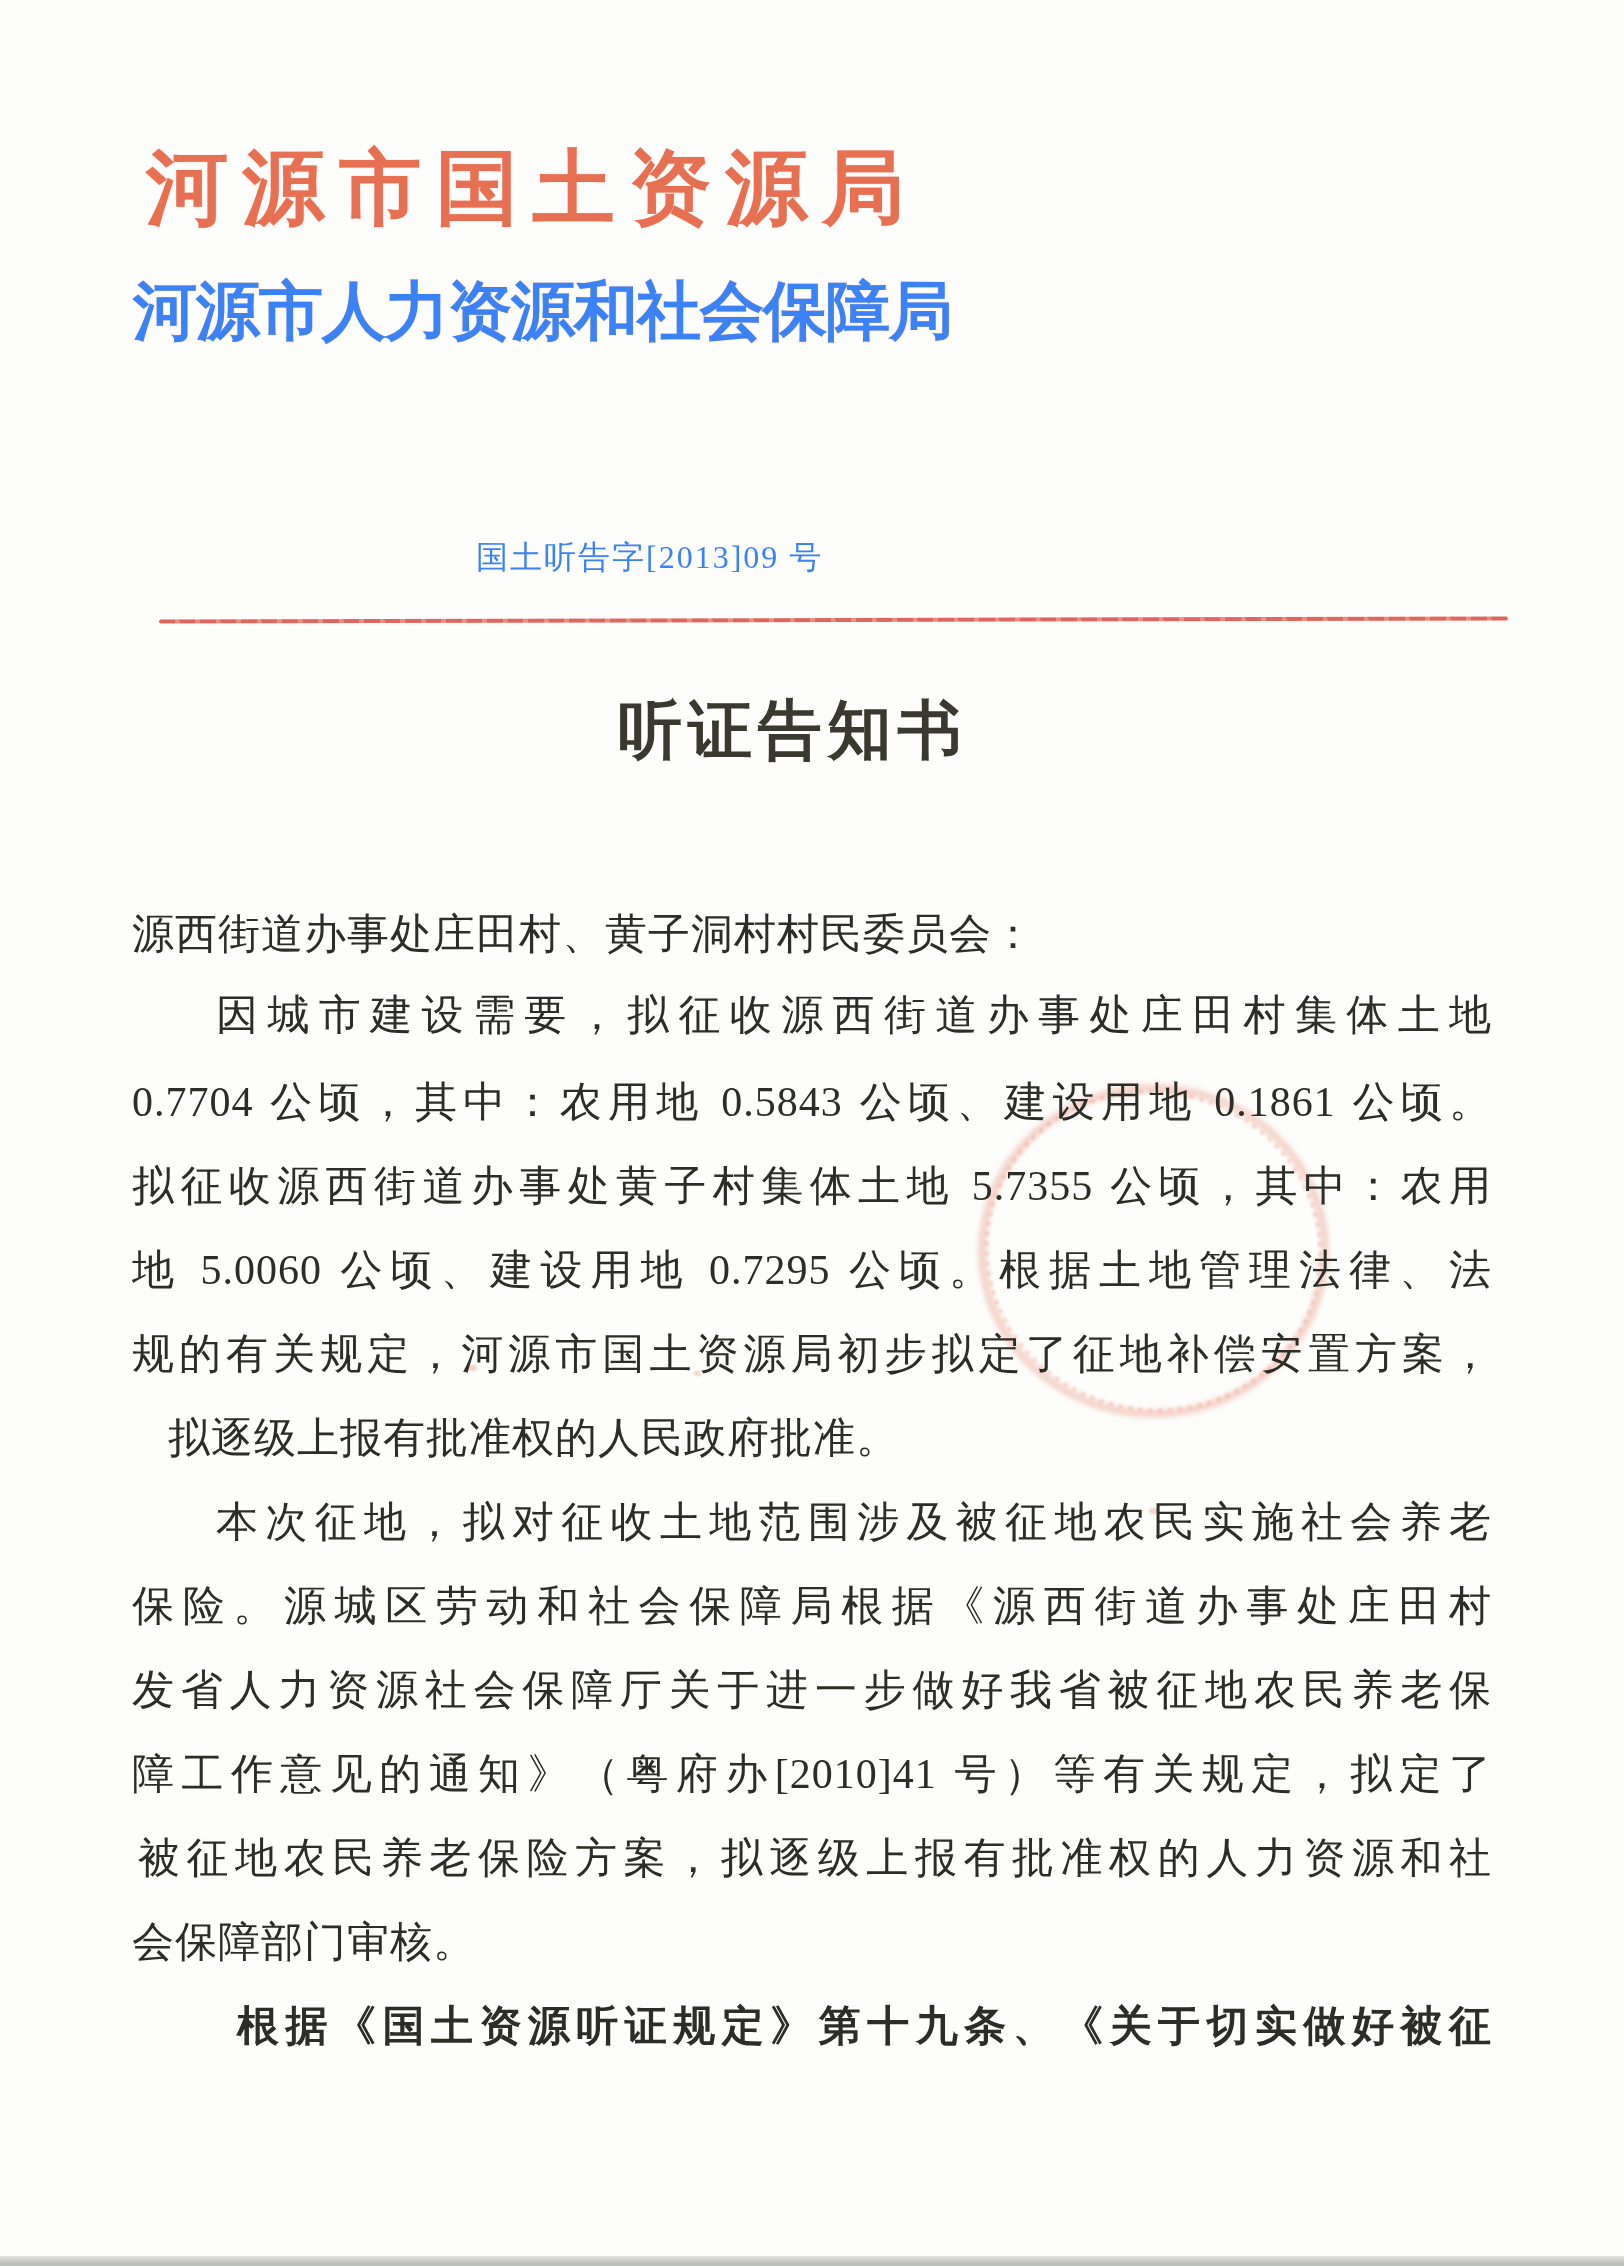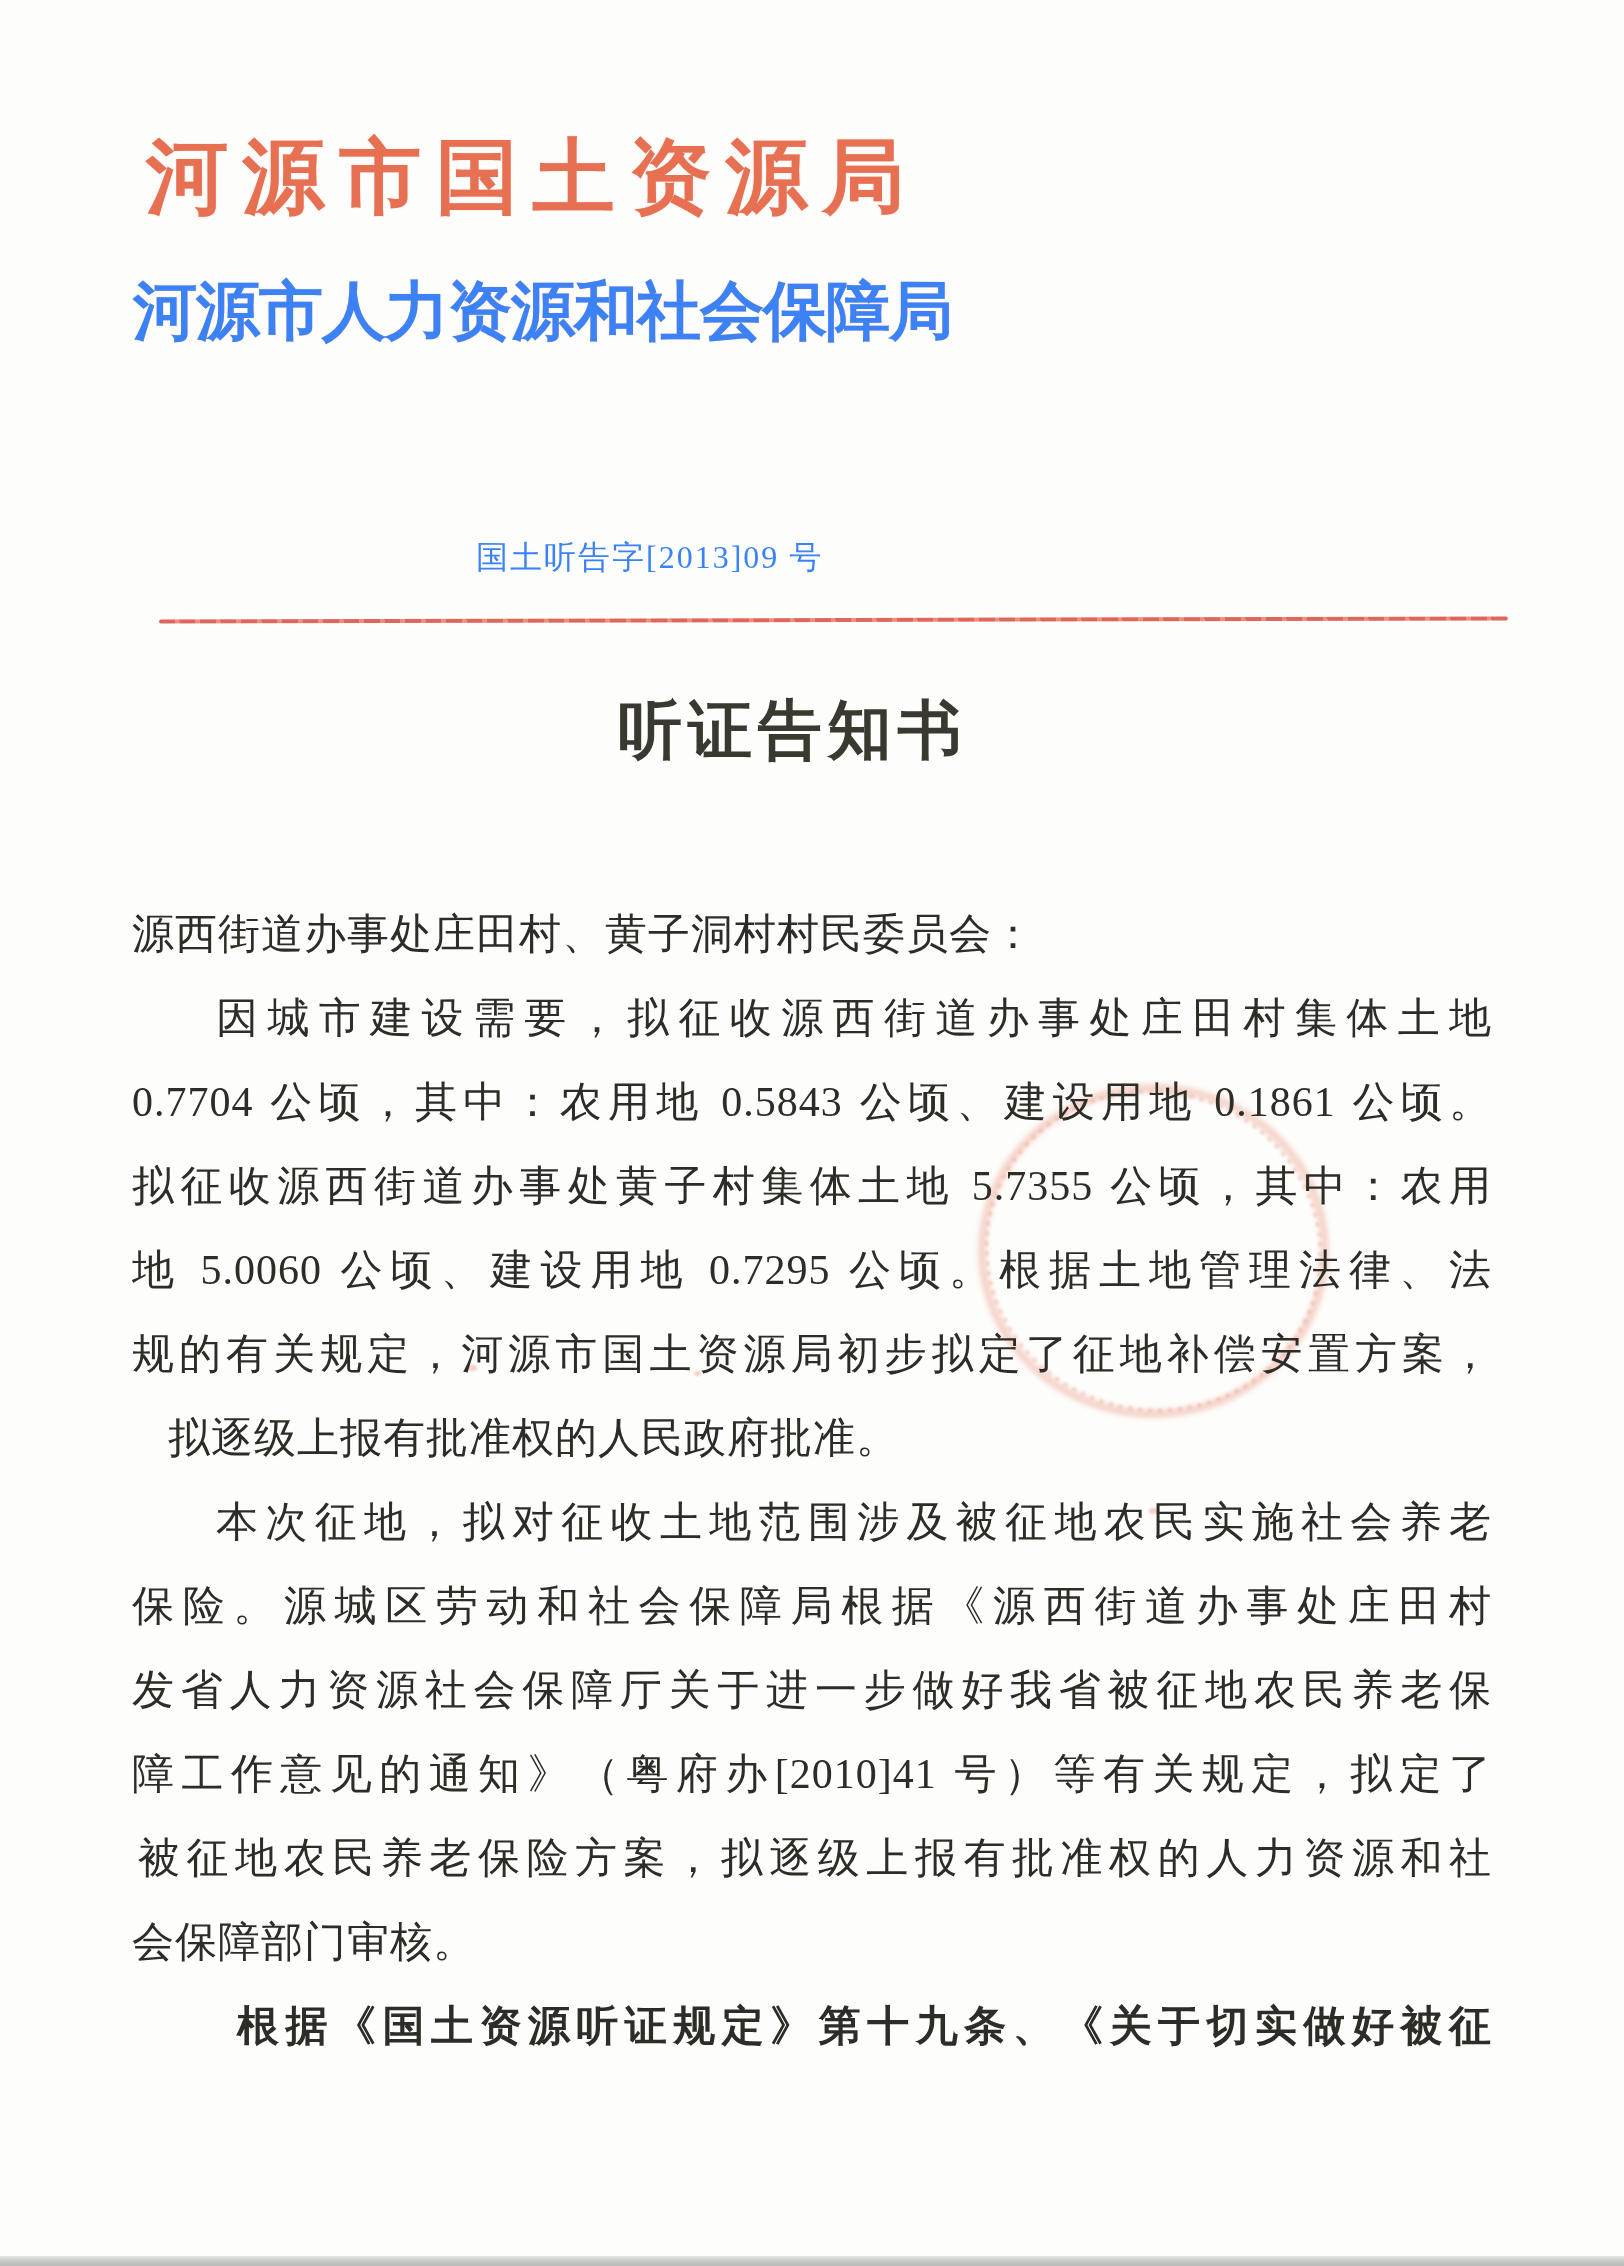--- a/index.html
+++ b/index.html
@@ -6,21 +6,21 @@
   .page{
     position:relative;
     width:1625px;height:2266px;
     margin:0 auto;
     background:#fdfdfb;
     overflow:hidden;
     font-family:"Liberation Serif", serif;
   }
   
   .org-line1{
-    position:absolute;left:146px;top:137px;
+    position:absolute;left:146px;top:148px;
     font-size:82px;line-height:1;font-weight:700;
     letter-spacing:14.6px;white-space:nowrap;
     color:#e76f52;
     text-shadow:0 0 1px rgba(231,111,82,.55);
   }
   .org-line2{
     position:absolute;left:133px;top:277px;
     font-size:64px;line-height:1.1;font-weight:700;
     letter-spacing:-1px;white-space:nowrap;
     color:#3b82f6;
@@ -112,21 +112,21 @@
   </div>
   <div class="speck" style="left:468px;top:1365px;width:8.8px;height:5.9px;"></div>
   <div class="speck" style="left:694px;top:1371px;width:6.8px;height:4.9px;"></div>
   <div class="speck" style="left:1149px;top:1508px;width:9.8px;height:5.9px;"></div>
   <div class="speck" style="left:1264px;top:1516px;width:6.8px;height:4.9px;"></div>
 
   <div class="doc-title body-layer">听证告知书</div>
 
   <div class="body-lines body-layer">
       <div class="body-line" style="text-indent: 0em;">源西街道办事处庄田村、黄子洞村村民委员会：</div>
-      <div class="body-line justify" style="text-indent: 2em;">因城市建设需要，拟征收源西街道办事处庄田村集体土地</div>
+      <div class="body-line justify" style="text-indent: 2em; font-family: Liberation Mono, monospace;">因城市建设需要，拟征收源西街道办事处庄田村集体土地</div>
       <div class="body-line justify" style="text-indent: 0em;">0.7704 公顷，其中：农用地 0.5843 公顷、建设用地 0.1861 公顷。</div>
       <div class="body-line justify" style="text-indent: 0em;">拟征收源西街道办事处黄子村集体土地 5.7355 公顷，其中：农用</div>
       <div class="body-line justify" style="text-indent: 0em;">地 5.0060 公顷、建设用地 0.7295 公顷。根据土地管理法律、法</div>
       <div class="body-line justify" style="text-indent: 0em;">规的有关规定，河源市国土资源局初步拟定了征地补偿安置方案，</div>
       <div class="body-line" style="text-indent: 0em; margin-left: 36px;">拟逐级上报有批准权的人民政府批准。</div>
       <div class="body-line justify" style="text-indent: 2em;">本次征地，拟对征收土地范围涉及被征地农民实施社会养老</div>
       <div class="body-line justify" style="text-indent: 0em;">保险。源城区劳动和社会保障局根据《源西街道办事处庄田村</div>
       <div class="body-line justify" style="text-indent: 0em;">发省人力资源社会保障厅关于进一步做好我省被征地农民养老保</div>
       <div class="body-line justify" style="text-indent: 0em;">障工作意见的通知》（粤府办[2010]41 号）等有关规定，拟定了</div>
       <div class="body-line justify" style="text-indent: 0em; margin-left: 6px;">被征地农民养老保险方案，拟逐级上报有批准权的人力资源和社</div>

